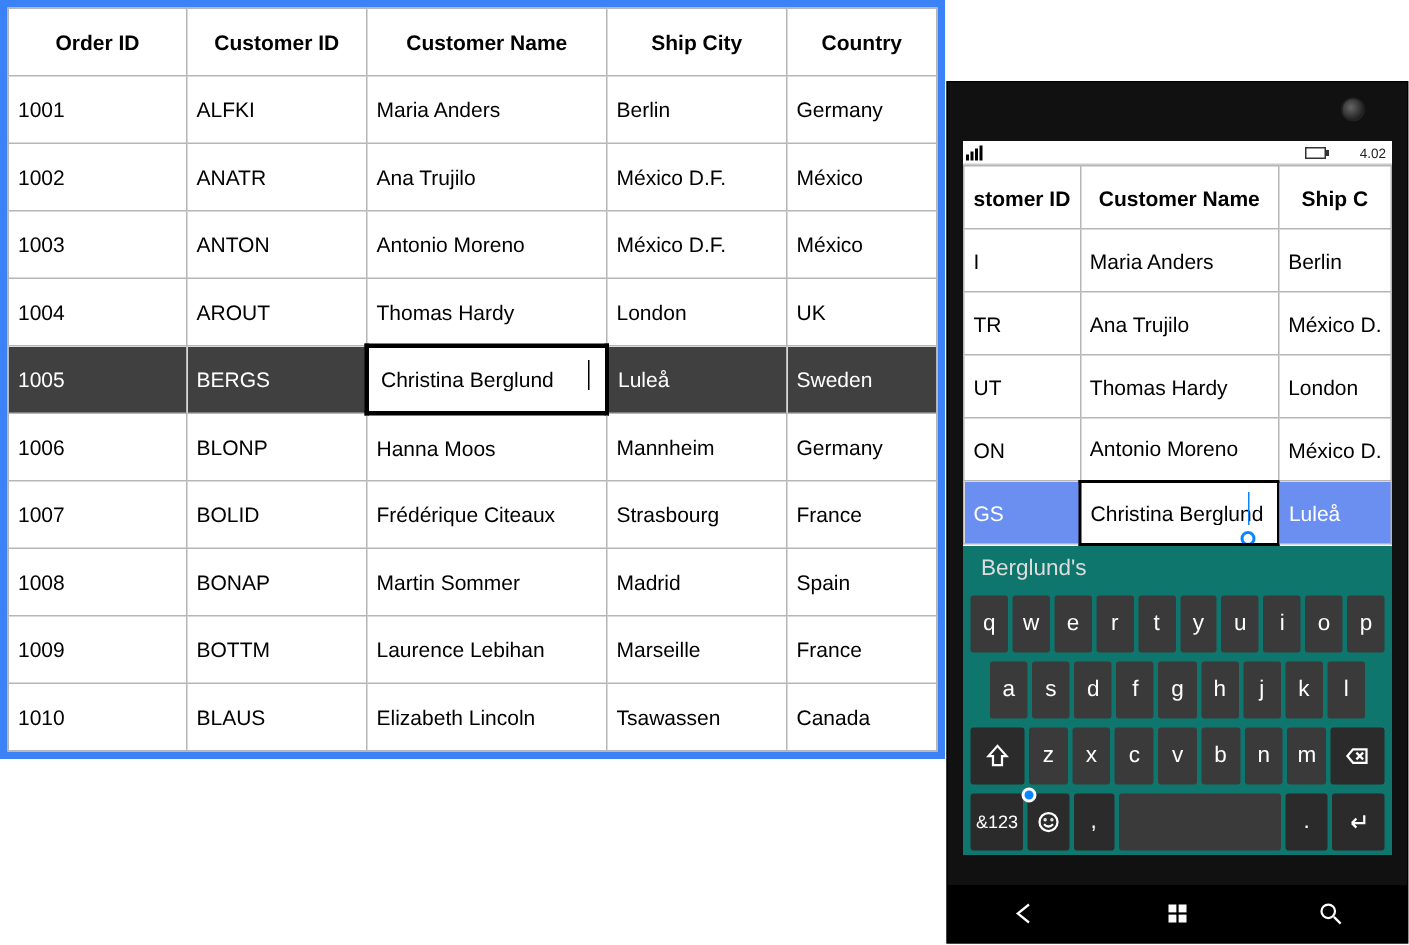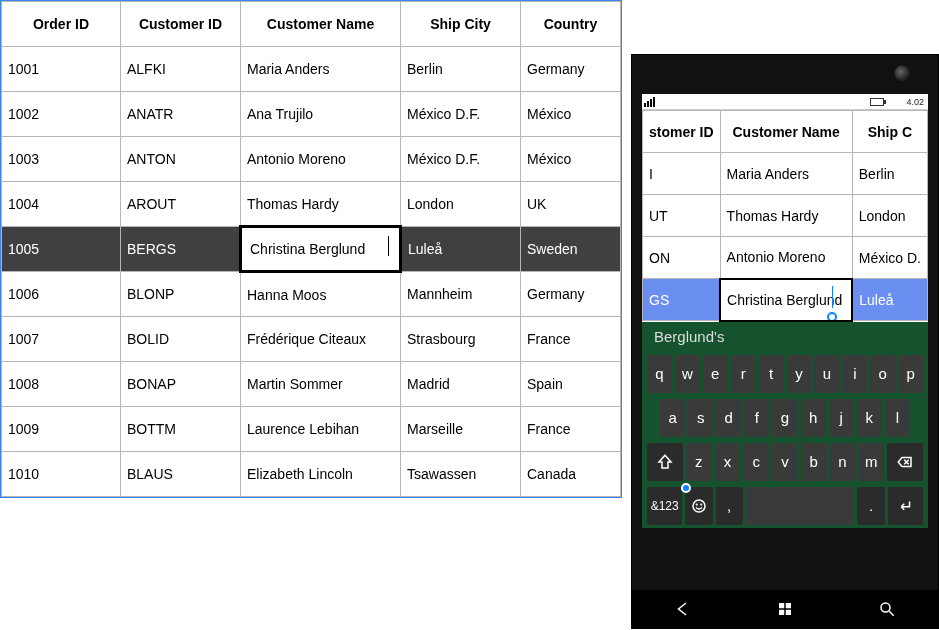--- a/index.html
+++ b/index.html
@@ -10,21 +10,21 @@
     width: 939px;
     height: 630px;
     position: relative;
     overflow: hidden;
   }
 
   
   .desktop-grid {
     position: absolute;
     top: 0; left: 0;
-    border: 1px solid #3b82f6;
+    border: 5px solid #3b82f6;
   }
   .desktop-grid table { border-collapse: collapse; }
   .desktop-grid th, .desktop-grid td {
     border: 1px solid #b6b6b6;
     height: 45px;
     padding: 0 6px;
     text-align: left;
     font-weight: normal;
     white-space: nowrap;
     overflow: hidden;
@@ -174,21 +174,21 @@
   }
   .mcaret-line {
     position: absolute;
     right: 18px; top: 6px;
     width: 1px; height: 22px;
     background: #0a84ff;
   }
 
   
   .keyboard {
-    background: #14532d;
+    background: #0f766e;
     color: #eaeaea;
   }
   .suggestion {
     height: 30px;
     display: flex;
     align-items: center;
     padding: 0 12px;
     font-size: 15px;
     color: #ddd;
   }
@@ -353,20 +353,25 @@
             <th class="mcol-custid">stomer ID</th>
             <th class="mcol-custname">Customer Name</th>
             <th class="mcol-shipcity">Ship C</th>
           </tr>
         </thead>
         <tbody id="mobile-body">
             <tr>
               <td>I</td>
               <td>Maria Anders</td>
               <td>Berlin</td>
+            </tr>
+            <tr>
+              <td>TR</td>
+              <td>Ana Trujilo</td>
+              <td>México D.</td>
             </tr>
             <tr>
               <td>UT</td>
               <td>Thomas Hardy</td>
               <td>London</td>
             </tr>
             <tr>
               <td>ON</td>
               <td>Antonio Moreno</td>
               <td>México D.</td>

